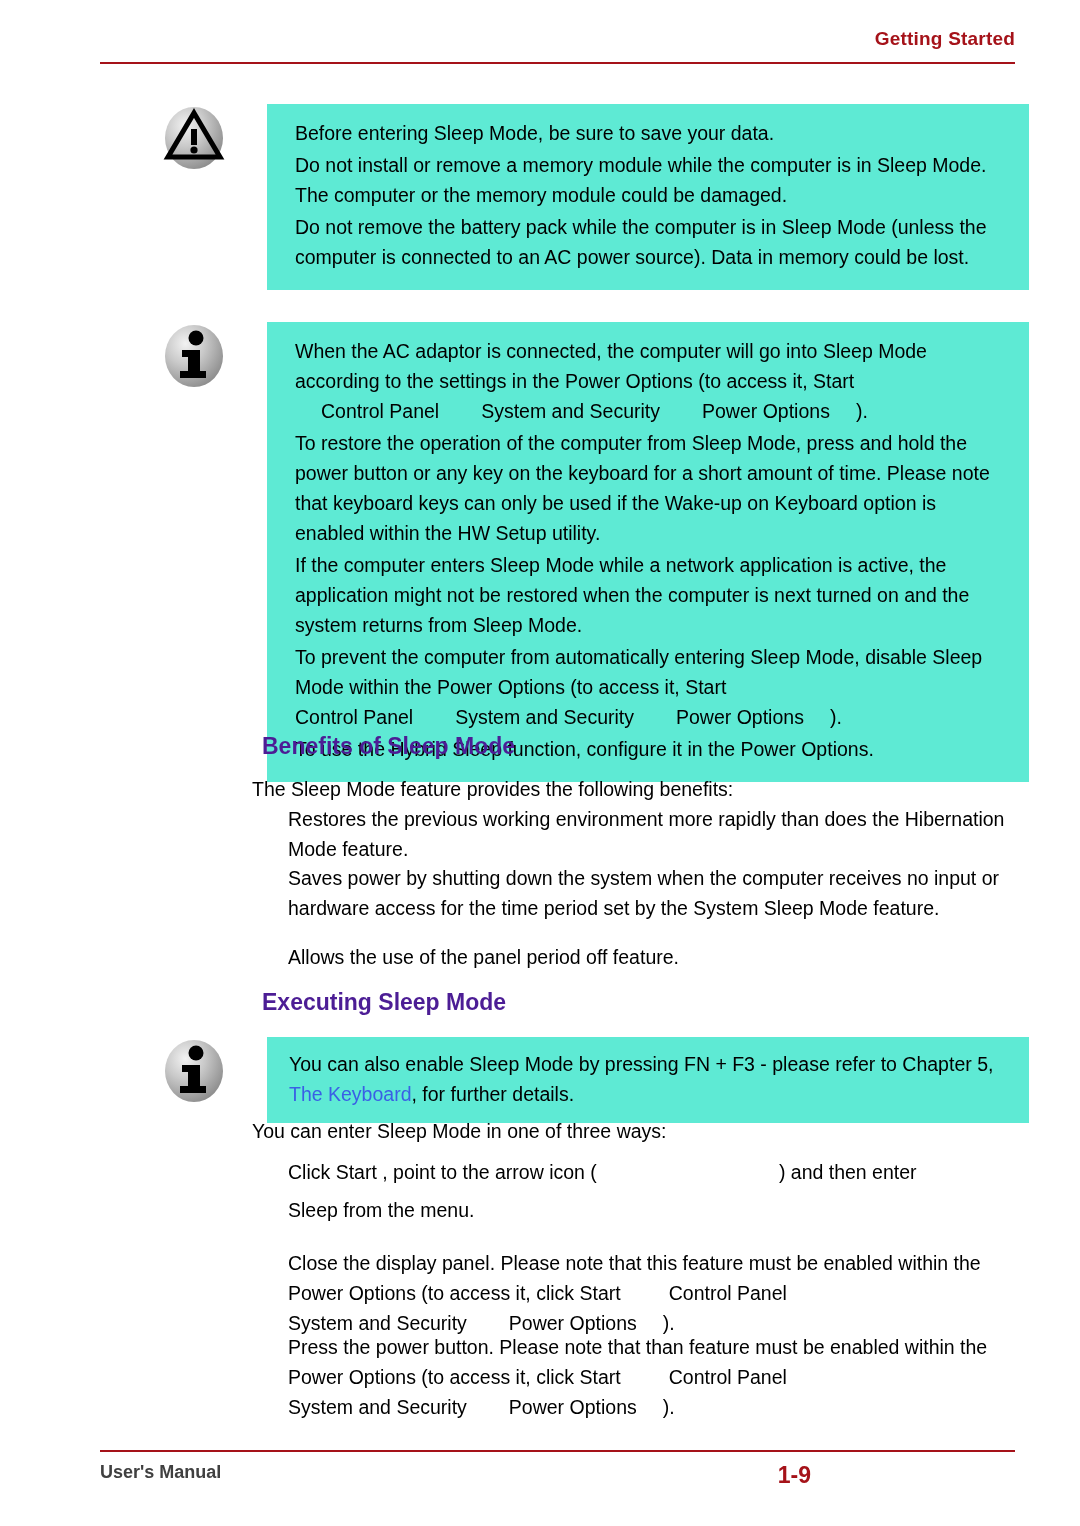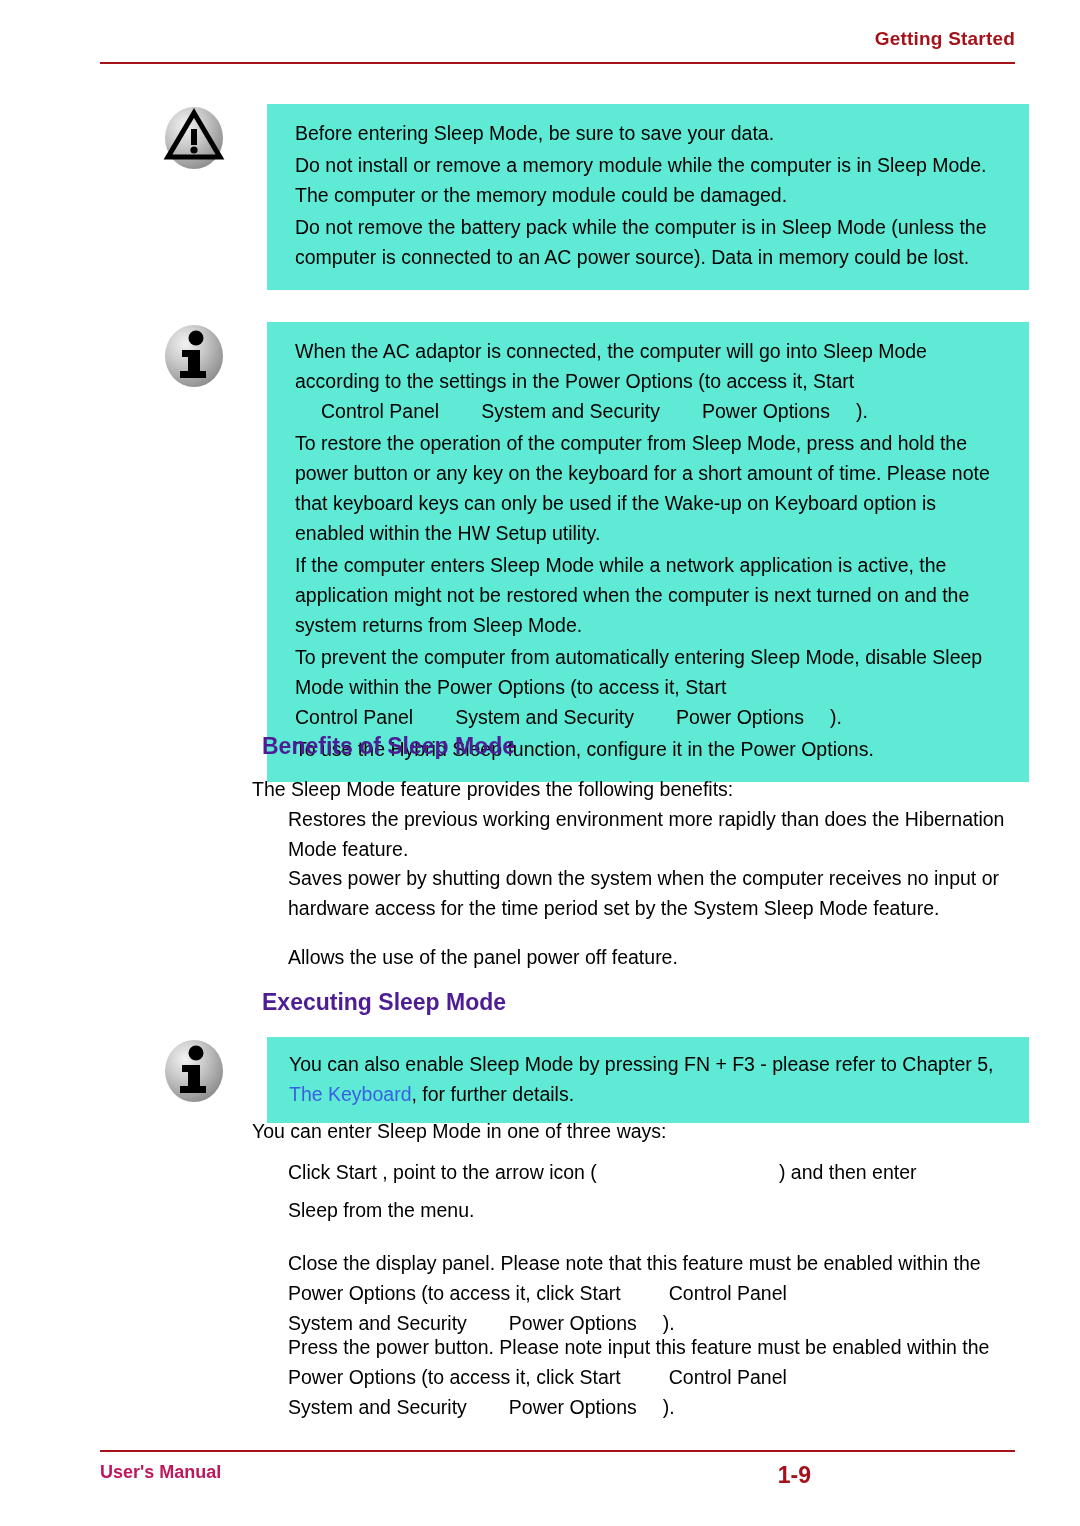--- a/index.html
+++ b/index.html
@@ -58,21 +58,21 @@
     width: 915px;
     height: 2px;
     background: #a51219;
   }
   .footer-left {
     position: absolute;
     left: 100px;
     top: 1462px;
     font-size: 18px;
     font-weight: bold;
-    color: #be185d;
+    color: #404040;
     white-space: nowrap;
   }
   .footer-right {
     position: absolute;
     right: 65px;
     top: 1462px;
     font-size: 23px;
     font-weight: bold;
     color: #a51219;
     white-space: nowrap;
@@ -204,21 +204,21 @@
   </div>
 
   <div class="h2" style="top:733px;">Benefits of Sleep Mode</div>
 
   <div class="body-text" style="top:774px; width:740px;">The Sleep Mode feature provides the following benefits:</div>
 
   <div class="list-item" style="top:863px;">Saves power by shutting down the system when the computer receives no input or hardware access for the time period set by the System Sleep Mode feature.</div>
 
   <div class="list-item" style="top:804px;">Restores the previous working environment more rapidly than does the Hibernation Mode feature.</div>
 
-  <div class="list-item" style="top:942px;">Allows the use of the panel power off feature.</div>
+  <div class="list-item" style="top:942px;">Allows the use of the panel period off feature.</div>
 
   <div class="h2" style="top:989px;">Executing Sleep Mode</div>
 
   <div class="notice" style="top:1037px;">
     <div class="notice-icon">
       <svg class="icon-svg" viewBox="0 0 68 68" xmlns="http://www.w3.org/2000/svg">
         <defs>
           <radialGradient id="gradInfo2" cx="35%" cy="30%" r="75%">
             <stop offset="0%" stop-color="#f2f2f2"></stop>
             <stop offset="45%" stop-color="#c9c9c9"></stop>
@@ -241,21 +241,21 @@
     <span>Click Start , point to the arrow icon (</span><span style="display:inline-block;width:182px;"></span><span>) and then enter</span><br>
     <span>Sleep  from the menu.</span>
   </div>
 
   <div class="list-item wide" style="top:1248px;">
     <span>Close the display panel. Please note that this feature must be enabled within the Power Options (to access it, click Start</span><span class="gap-lg"></span><span>Control Panel</span><br>
     <span>System and Security</span><span class="gap"></span><span>Power Options</span><span class="gap-sm"></span><span>).</span>
   </div>
 
   <div class="list-item wide" style="top:1332px;">
-    <span>Press the power button. Please note input this feature must be enabled within the Power Options (to access it, click Start</span><span class="gap-lg"></span><span>Control Panel</span><br>
+    <span>Press the power button. Please note that than feature must be enabled within the Power Options (to access it, click Start</span><span class="gap-lg"></span><span>Control Panel</span><br>
     <span>System and Security</span><span class="gap"></span><span>Power Options</span><span class="gap-sm"></span><span>).</span>
   </div>
 
   <div class="footer-rule"></div>
   <div class="footer-left">User's Manual</div>
   <div class="footer-right">1-9</div>
 
 </div>
 
 </body></html>

